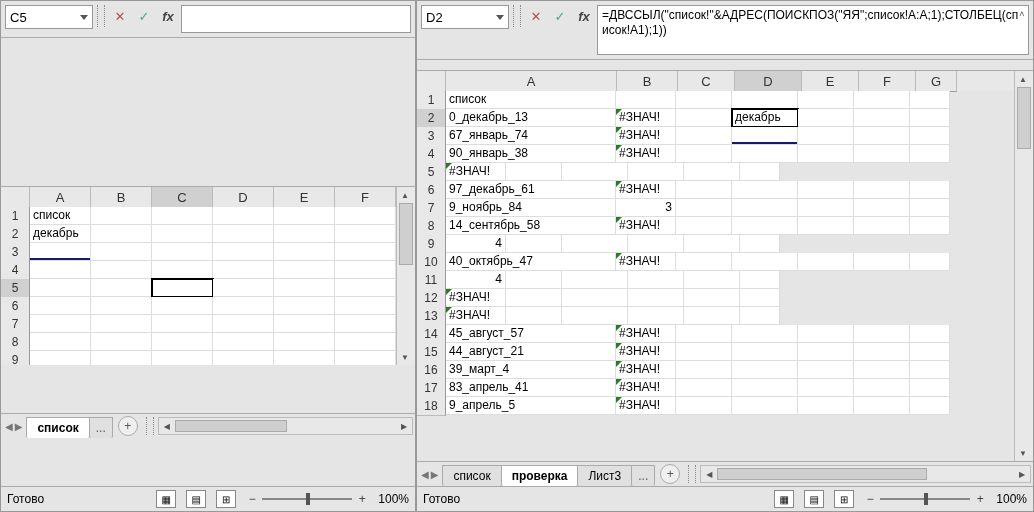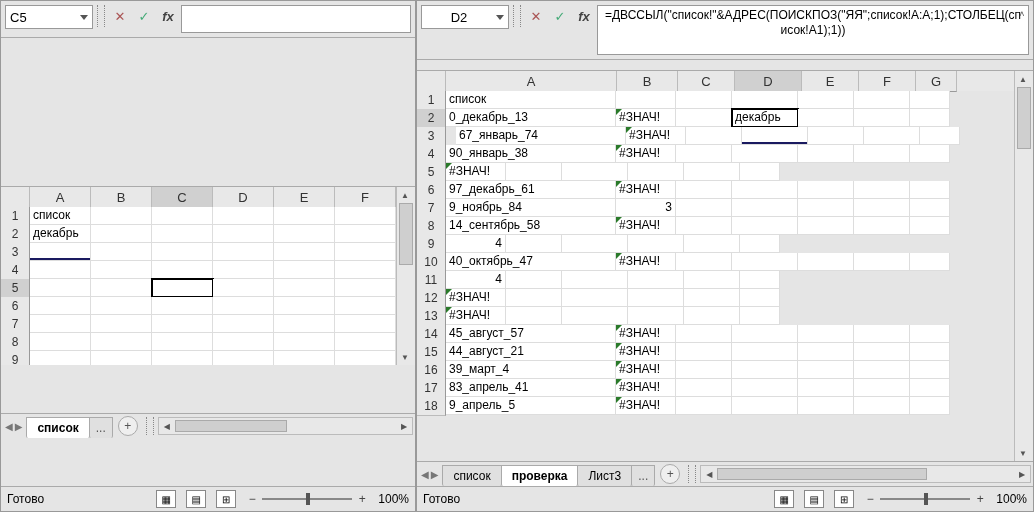--- a/index.html
+++ b/index.html
@@ -12,21 +12,21 @@
   .namebox{position:relative;width:78px;height:22px;background:#fff;border:1px solid #999;display:flex;align-items:center;padding:0 4px;}
   .namebox span{flex:1;}
   .dd{width:0;height:0;border-left:4px solid transparent;border-right:4px solid transparent;border-top:5px solid #555;margin-left:4px;}
   .fsep{width:6px;height:22px;border-left:1px dotted #888;border-right:1px dotted #888;margin:0 2px;}
   .fbtn{width:22px;height:22px;display:flex;align-items:center;justify-content:center;color:#888;font-size:13px;cursor:pointer;}
   .fbtn.cancel{color:#a55;}
   .fbtn.accept{color:#4a7;}
   .fbtn.fx{font-style:italic;color:#444;font-weight:bold;}
   .finput{flex:1;min-height:22px;background:#fff;border:1px solid #999;padding:2px 4px;font-size:12px;line-height:15px;word-break:break-all;}
   .finput.tall{height:44px;}
-  .pane.right .fbar{position:relative;text-align:center;}
+  .pane.right .fbar{position:relative;}
   .expand-fb{position:absolute;right:4px;top:6px;width:14px;height:14px;display:flex;align-items:center;justify-content:center;font-size:9px;color:#555;}
   
   .greyfill{flex:0 0 auto;background:#e5e5e5;}
   .pane.left .greyfill{height:52px;}
   .pane.right .greyfill{height:10px;}
   
   .gridwrap{flex:1;display:flex;overflow:hidden;border-top:1px solid #aaa;}
   .grid{display:flex;flex-direction:column;flex:1;overflow:hidden;position:relative;}
   .row{display:flex;height:18px;}
   .row.hdr{height:20px;background:#e8e8e8;}
@@ -343,21 +343,21 @@
             <div class="cell" style="width: 170px;">0_декабрь_13</div>
             <div class="cell errmark" style="width: 60px;">#ЗНАЧ!</div>
             <div class="cell" style="width: 56px;"></div>
             <div class="cell selcell" style="width: 66px;">декабрь</div>
             <div class="cell" style="width: 56px;"></div>
             <div class="cell" style="width: 56px;"></div>
             <div class="cell" style="width: 40px;"></div>
           </div>
           <div class="row">
             <div class="rowh">3</div>
-            <div class="cell" style="width: 170px; margin-left: 10px;">67_январь_74</div>
+            <div class="cell" style="width: 170px;">67_январь_74</div>
             <div class="cell errmark" style="width: 60px;">#ЗНАЧ!</div>
             <div class="cell" style="width: 56px;"></div>
             <div class="cell" style="width: 66px;">
               <div class="selunder"></div>
             </div>
             <div class="cell" style="width: 56px;"></div>
             <div class="cell" style="width: 56px;"></div>
             <div class="cell" style="width: 40px;"></div>
           </div>
           <div class="row">

